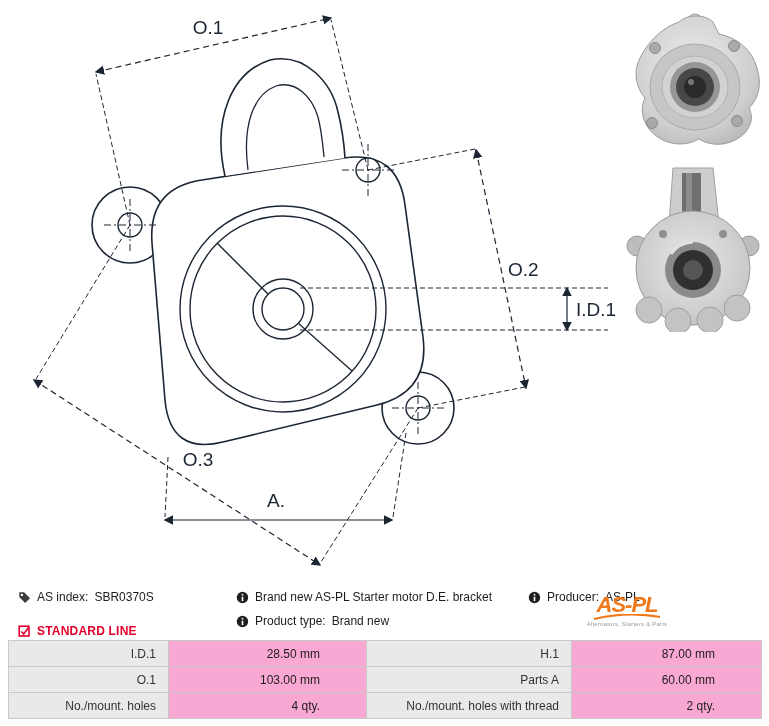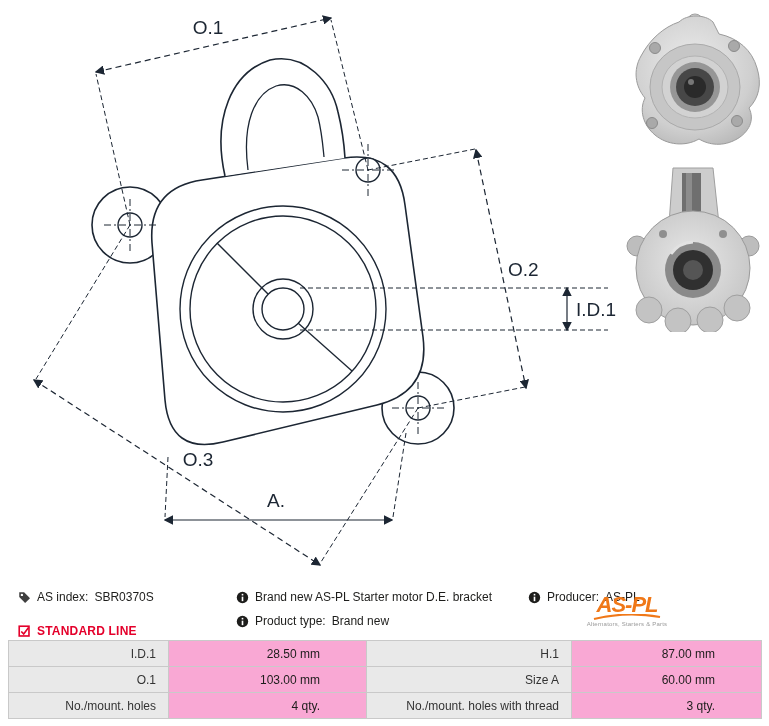--- a/index.html
+++ b/index.html
@@ -236,23 +236,23 @@
   <tbody>
     <tr>
       <td class="cell-label">I.D.1</td>
       <td class="cell-value">28.50 mm</td>
       <td class="cell-label">H.1</td>
       <td class="cell-value">87.00 mm</td>
     </tr>
     <tr>
       <td class="cell-label">O.1</td>
       <td class="cell-value">103.00 mm</td>
-      <td class="cell-label">Size A</td>
+      <td class="cell-label">Parts A</td>
       <td class="cell-value">60.00 mm</td>
     </tr>
     <tr>
       <td class="cell-label">No./mount. holes</td>
       <td class="cell-value">4 qty.</td>
       <td class="cell-label">No./mount. holes with thread</td>
-      <td class="cell-value">3 qty.</td>
+      <td class="cell-value">2 qty.</td>
     </tr>
   </tbody>
 </table>
 
 </body></html>

